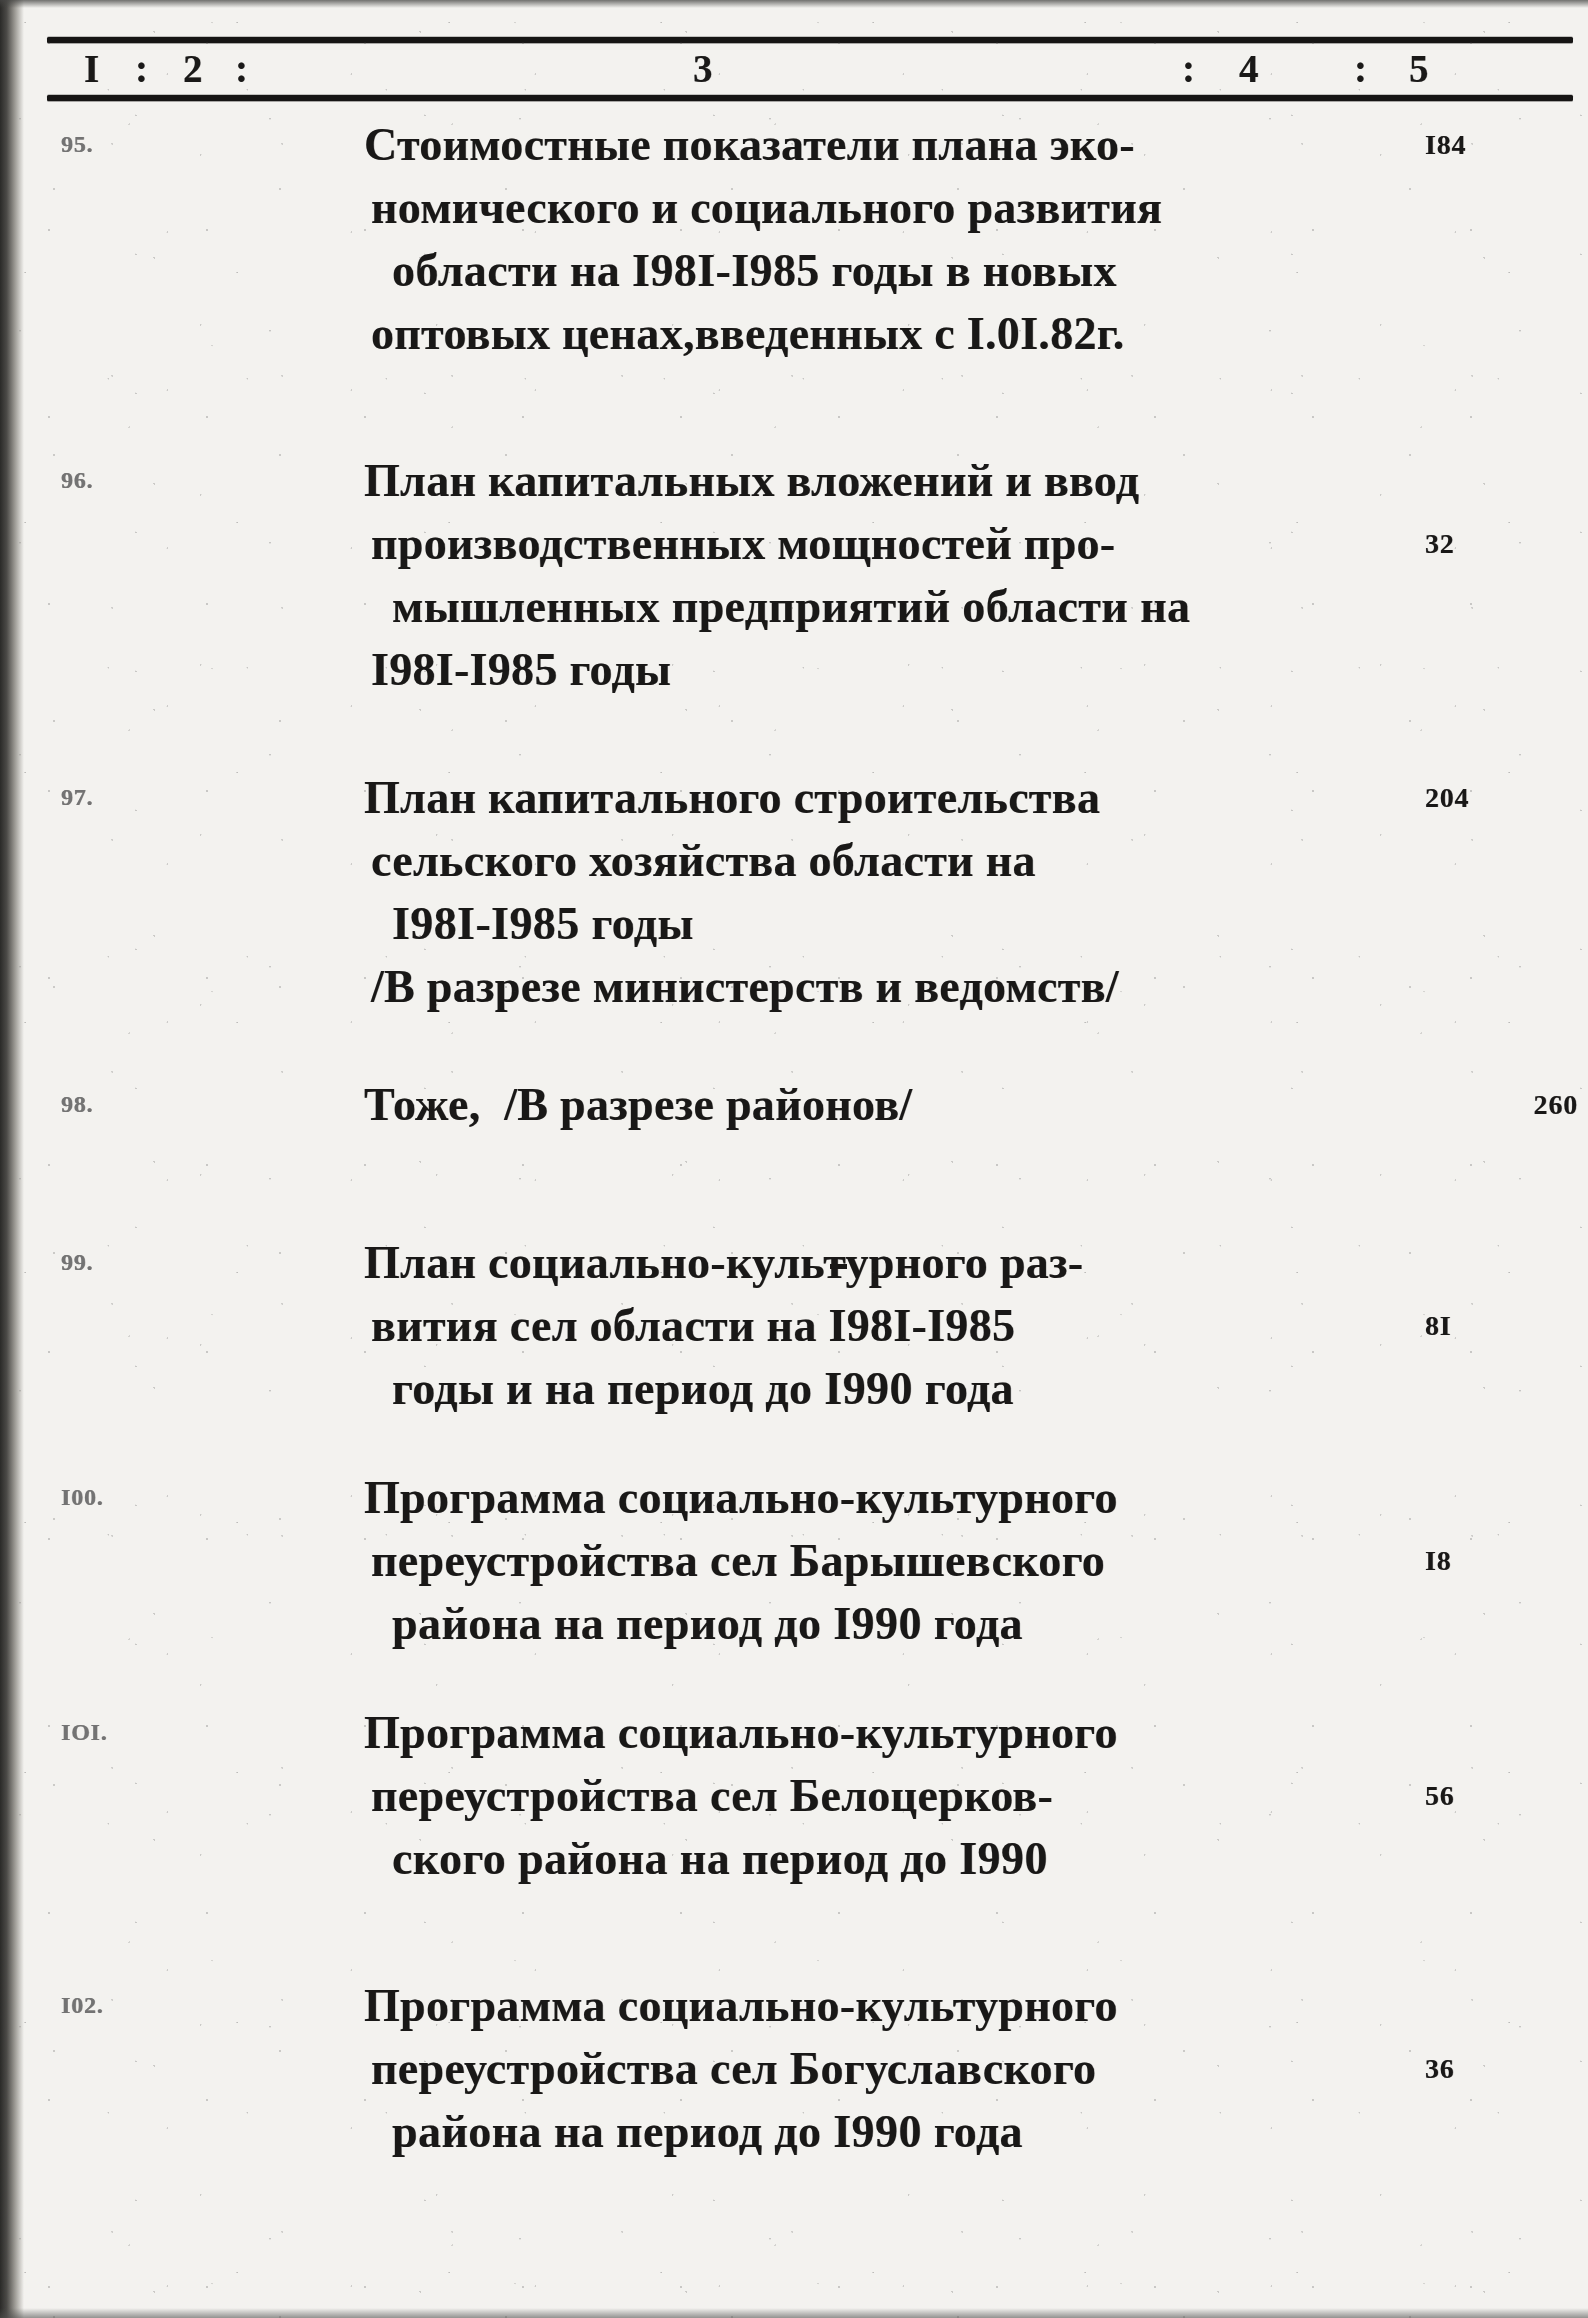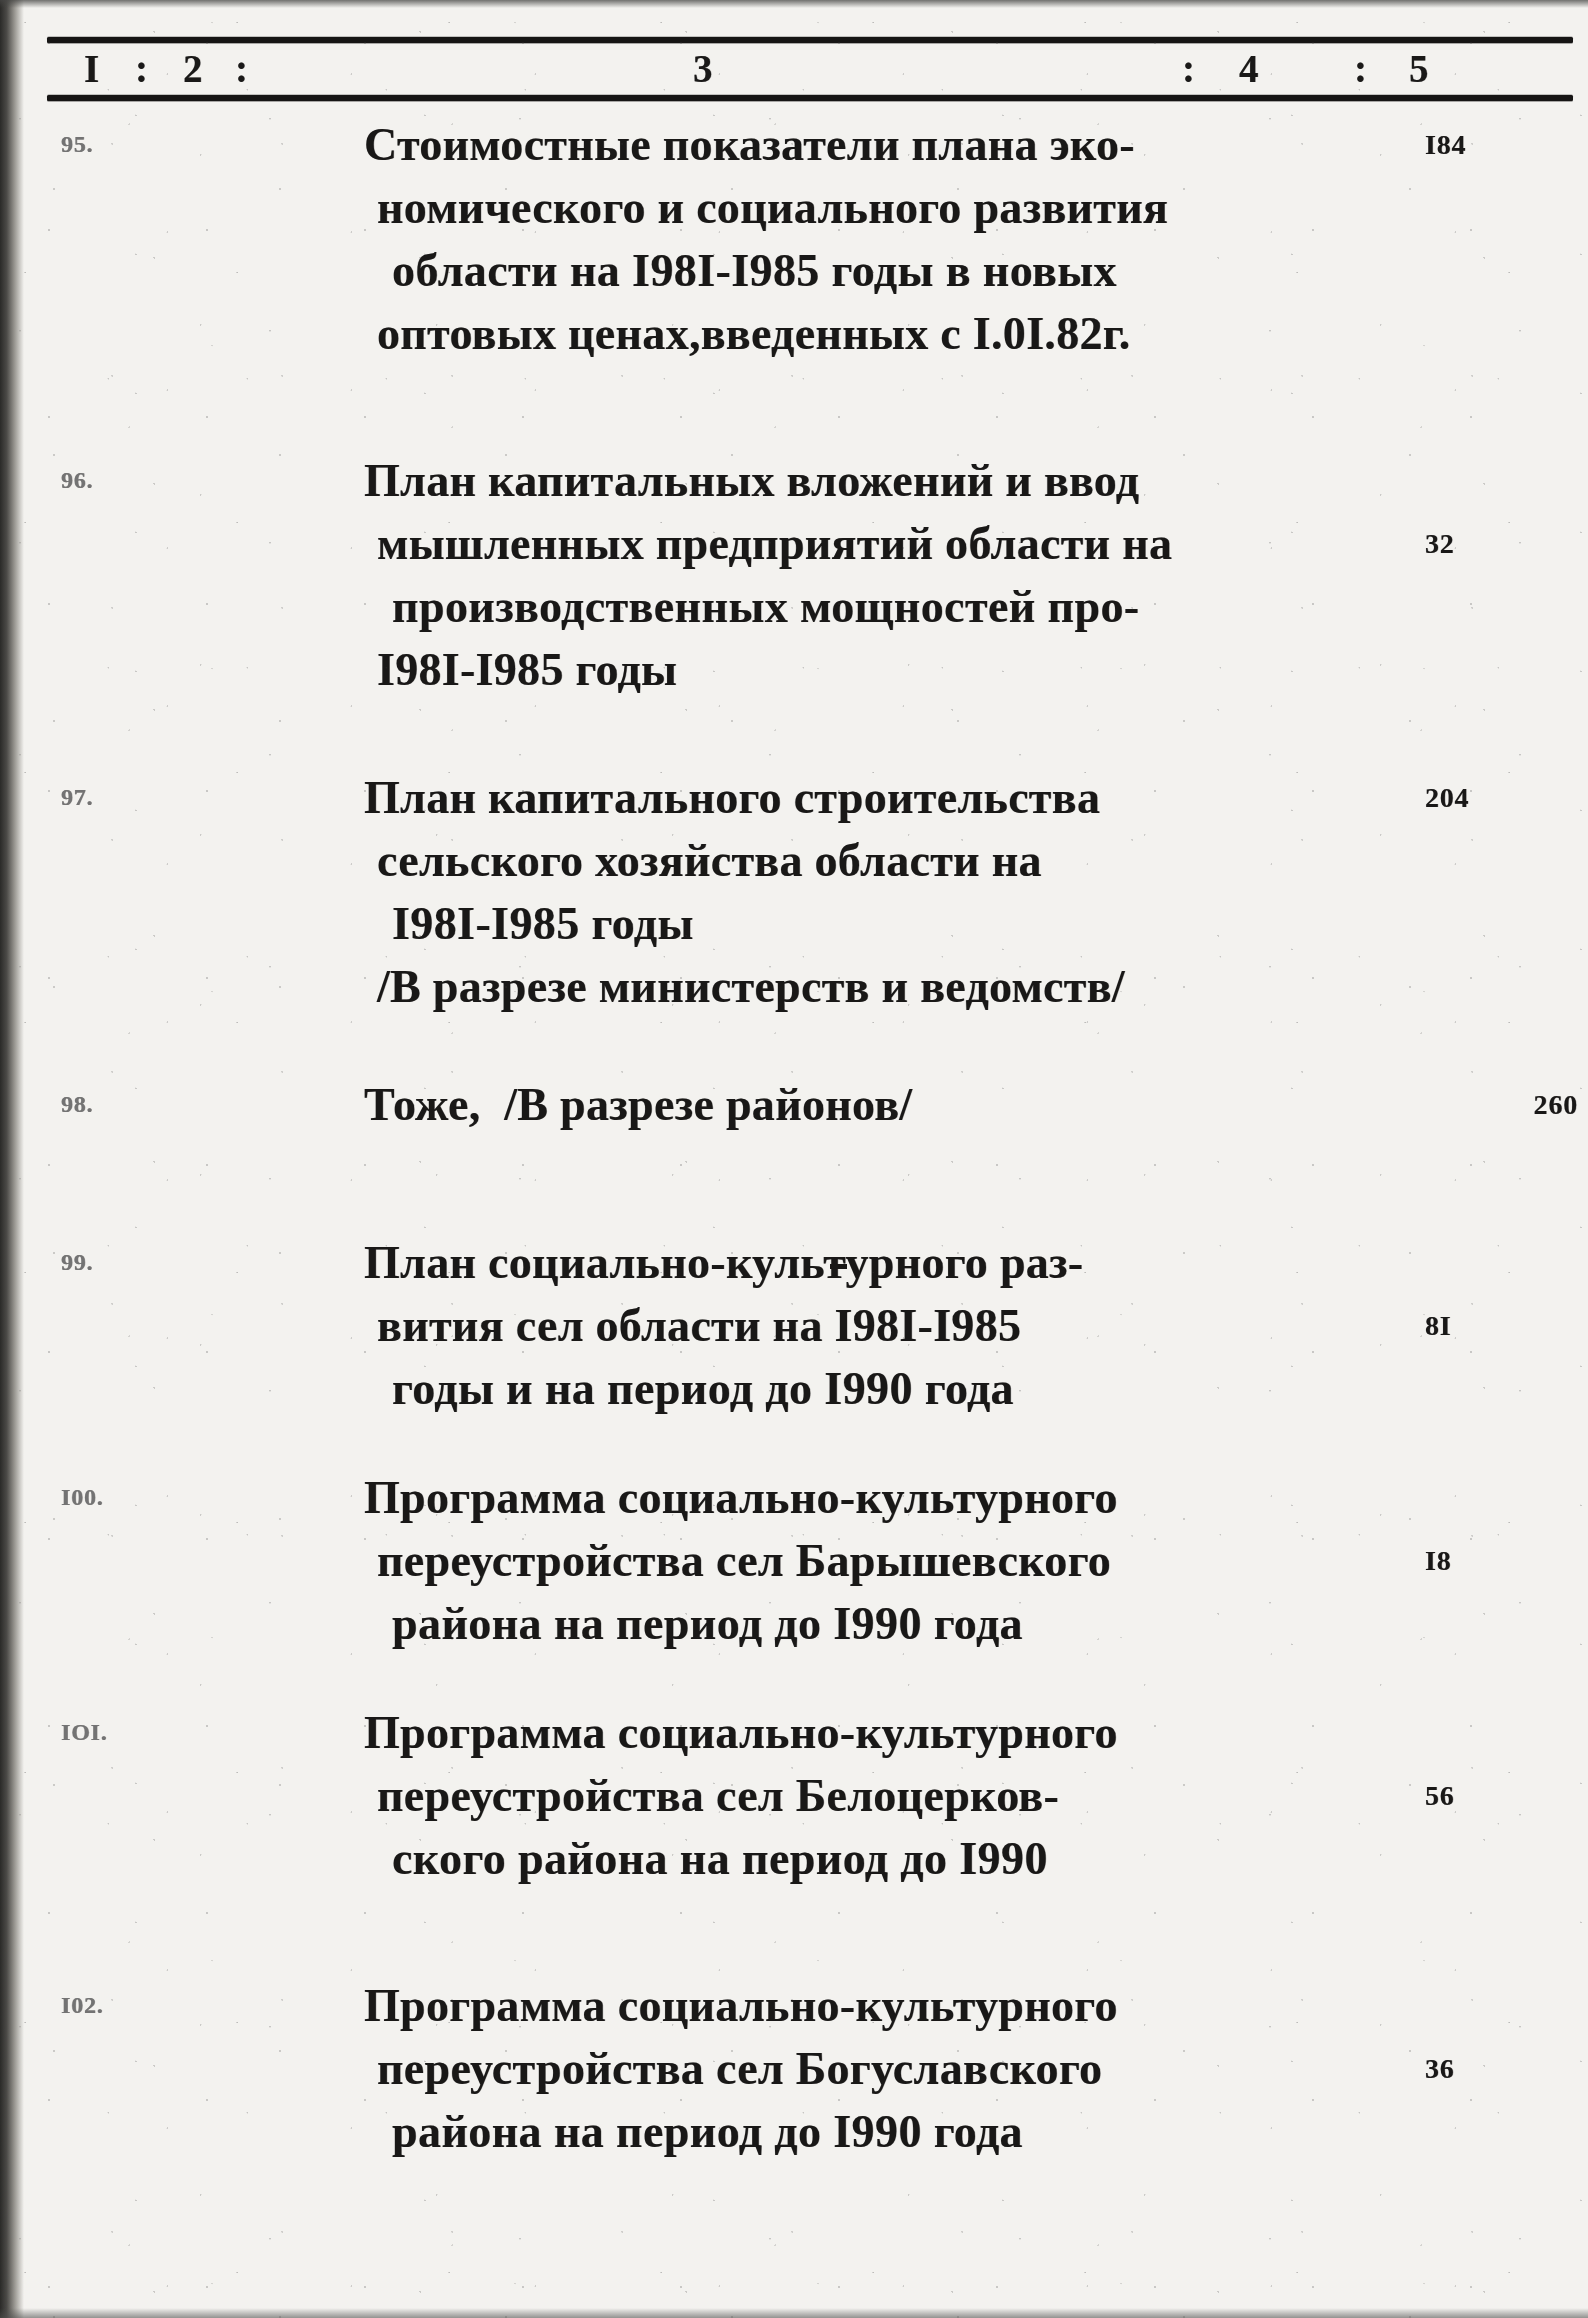--- a/index.html
+++ b/index.html
@@ -145,21 +145,21 @@
     width: 153px;
     font-size: 28px;
     font-weight: 700;
     letter-spacing: 0.8px;
     line-height: 63px;
     color: #191817;
     white-space: nowrap;
   }
 
   
-  .title .ln:nth-child(2n)   { margin-left: 13px; }
+  .title .ln:nth-child(2n)   { margin-left: 7px; }
   .title .ln:nth-child(3n)   { letter-spacing: 0.4px; margin-left: 28px; }
   .num, .page-no, .colhead, .title .ln {
     text-shadow: 0.5px 0 0 rgba(25,24,23,.35), -0.3px 0.3px 0 rgba(25,24,23,.22);
   }
 
   .strike-over {
     position: relative;
   }
   .strike-over::after {
     content: "";
@@ -199,22 +199,22 @@
             <span class="ln">номического и социального развития</span>
             <span class="ln">области на I98I-I985 годы в новых</span>
             <span class="ln">оптовых ценах,введенных с I.0I.82г.</span>
           </div>
           <div class="page-no" style="top: 0px;">I84</div>
         </div>
         <div class="row" style="position: absolute; top: 336px;">
           <div class="num">96.</div>
           <div class="title">
             <span class="ln">План капитальных вложений и ввод</span>
+            <span class="ln">производственных мощностей про-</span>
             <span class="ln">мышленных предприятий области на</span>
-            <span class="ln">производственных мощностей про-</span>
             <span class="ln">I98I-I985 годы</span>
           </div>
           <div class="page-no" style="top: 63px;">32</div>
         </div>
         <div class="row" style="position: absolute; top: 653px;">
           <div class="num">97.</div>
           <div class="title">
             <span class="ln">План капитального строительства</span>
             <span class="ln">сельского хозяйства области на</span>
             <span class="ln">I98I-I985 годы</span>

